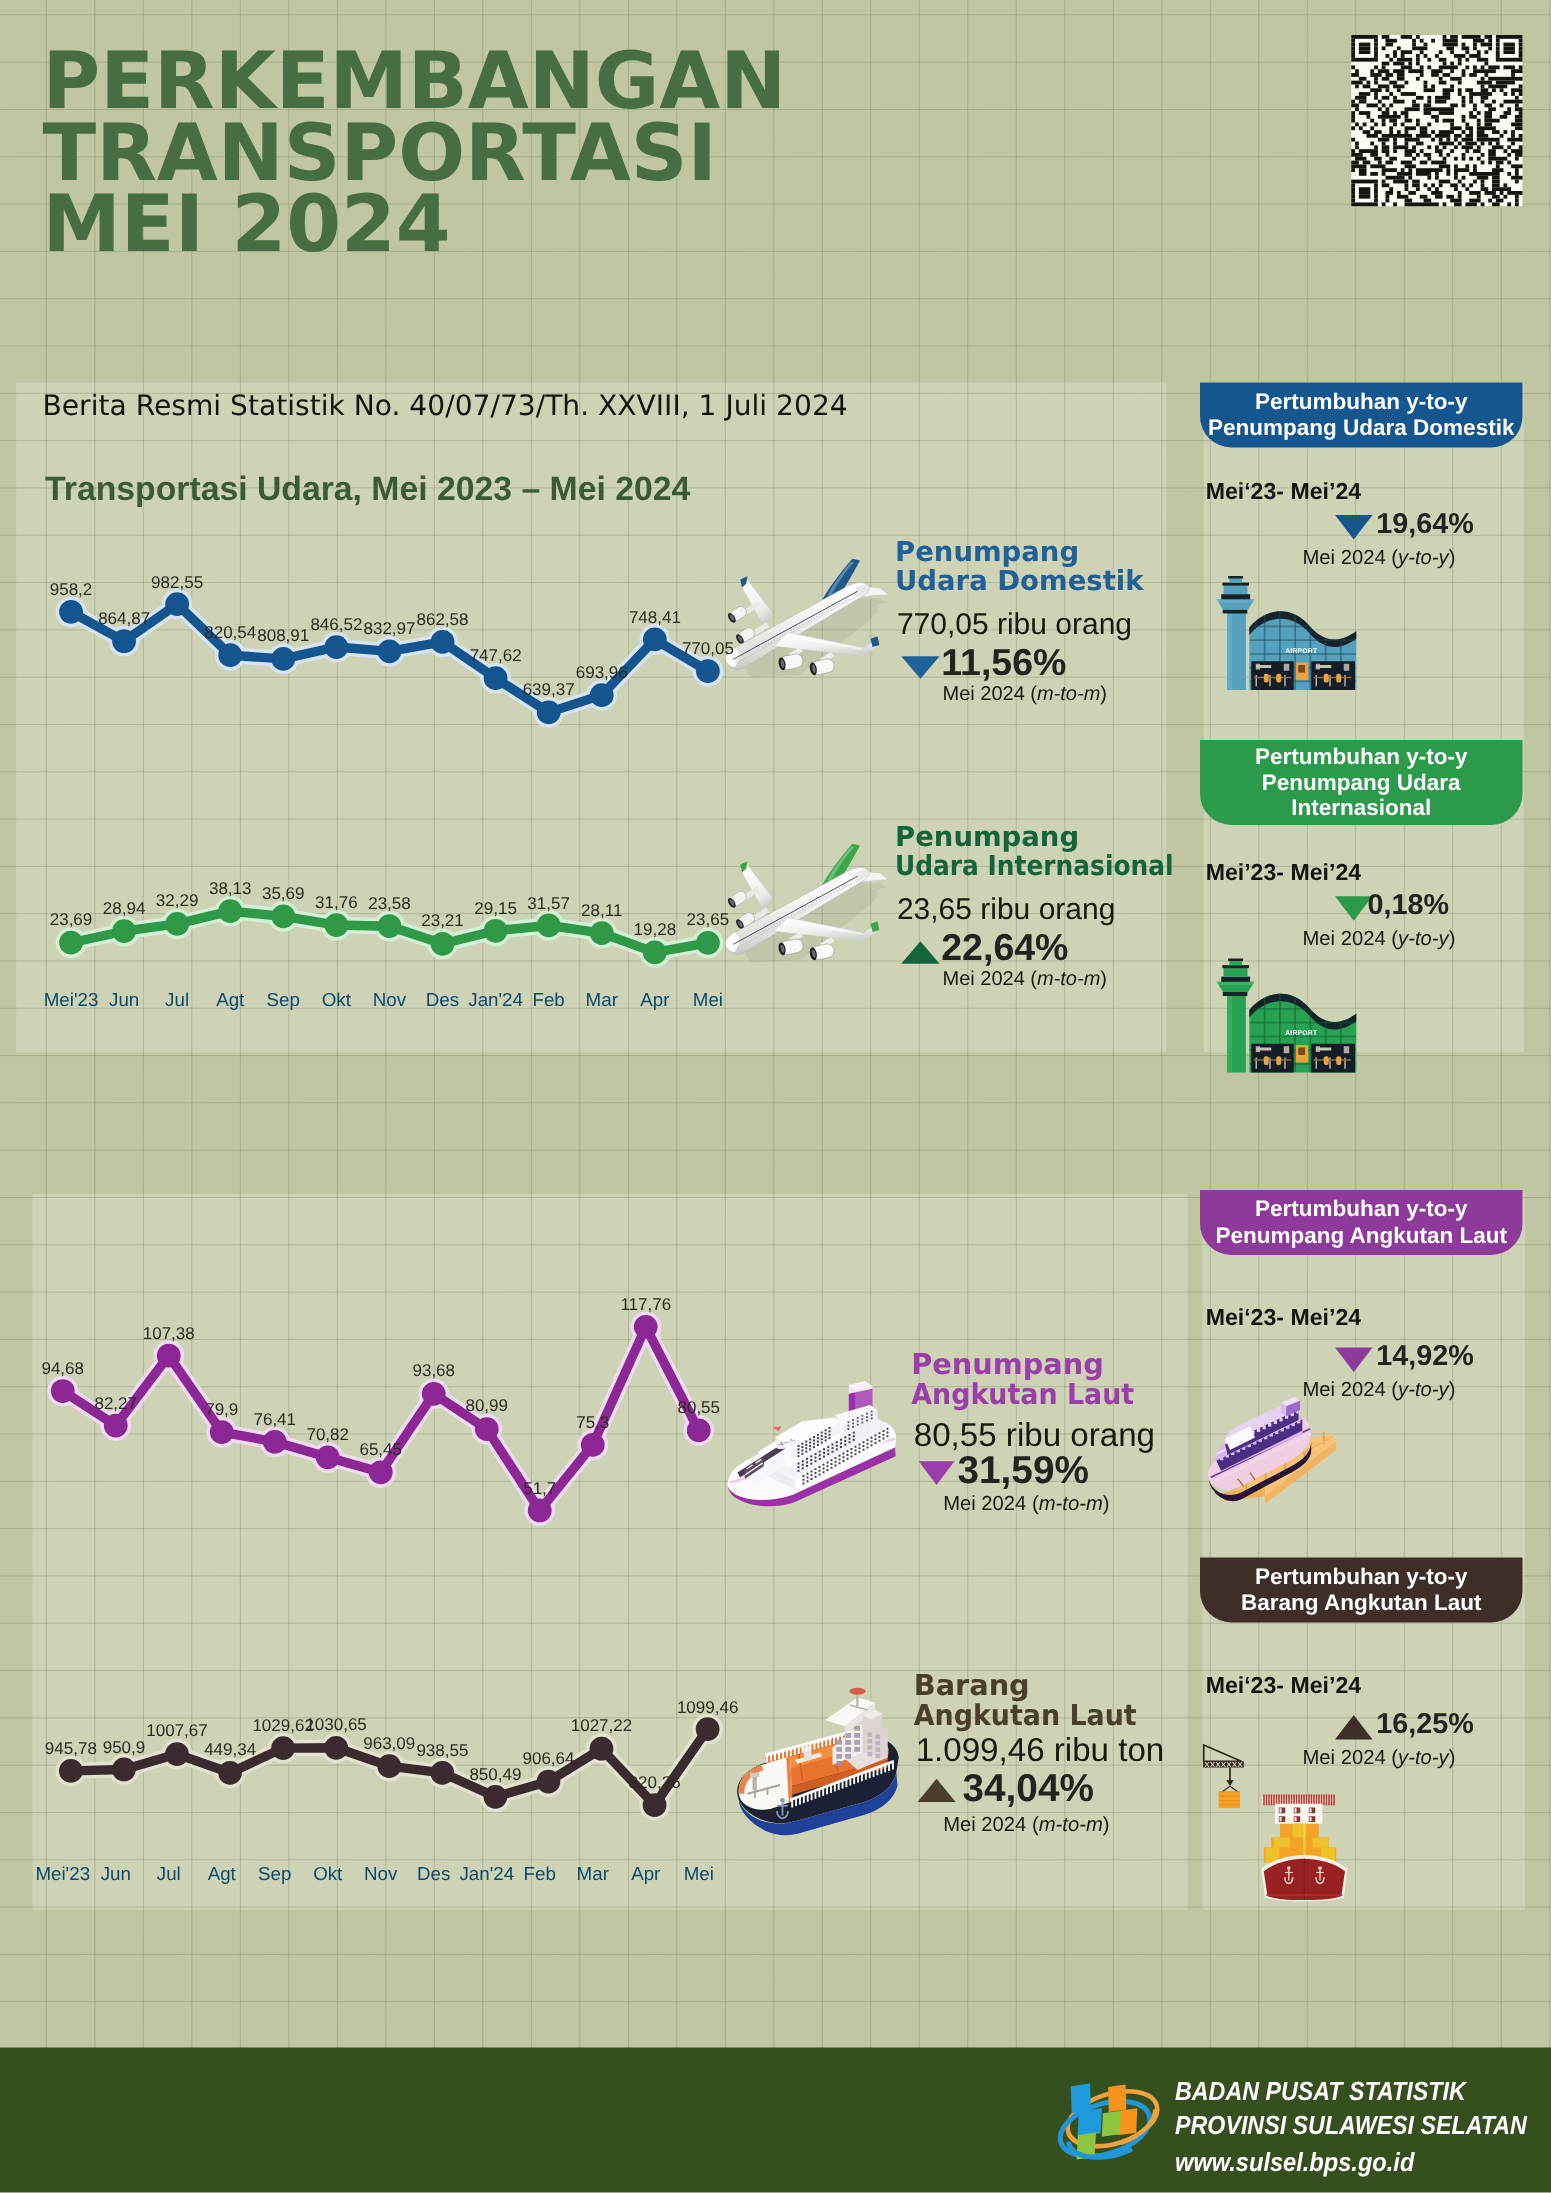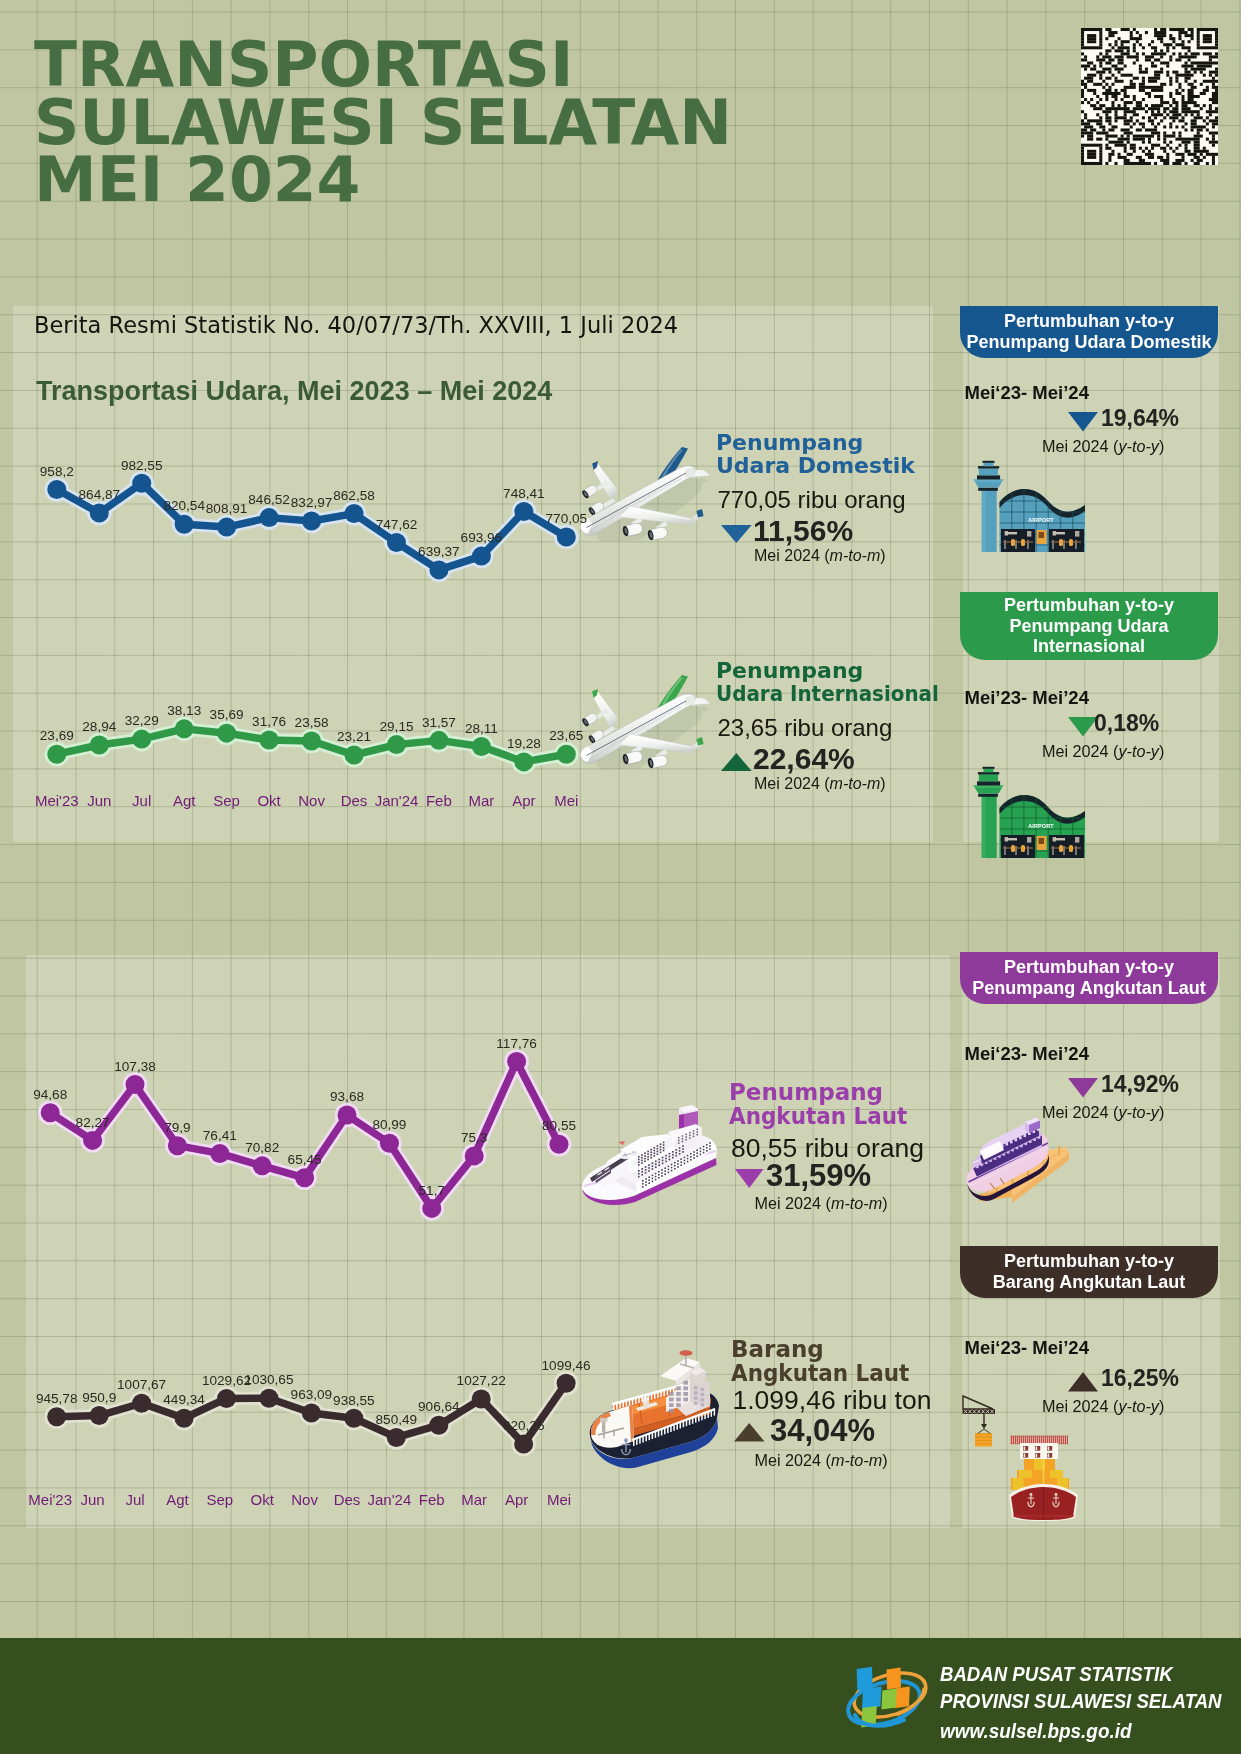--- a/index.html
+++ b/index.html
@@ -17,21 +17,21 @@
   .card{position:absolute;background:#ced3b6;}
   .title{position:absolute;left:34px;top:36px;
      font-family:"DejaVu Sans",sans-serif;
      font-weight:bold;font-size:63px;line-height:57.5px;
      color:#466e42;}
   .title div{white-space:nowrap;}
   .brs{position:absolute;font-family:"DejaVu Sans",sans-serif;
        font-size:22.5px;color:#15150f;white-space:nowrap;}
   .sec-title{position:absolute;font-size:27px;font-weight:bold;color:#3b5b35;white-space:nowrap;}
   .axislabels span{position:absolute;transform:translateX(-50%);white-space:nowrap;
-      font-size:15px;color:#701a75;}
+      font-size:15px;color:#0c4a6e;}
   .dlabel{position:absolute;font-size:13.6px;color:#2b2b20;transform:translate(-50%,0);white-space:nowrap;}
   .sb-title{position:absolute;font-family:"DejaVu Sans",sans-serif;
       font-size:22px;font-weight:bold;line-height:23px;white-space:nowrap;}
   .sb-value{position:absolute;font-size:24px;color:#19190f;white-space:nowrap;}
   .sb-chg{position:absolute;font-size:30px;font-weight:bold;color:#232320;white-space:nowrap;}
   .sb-period{position:absolute;font-size:16px;color:#19190f;white-space:nowrap;}
   .pillhead{position:absolute;color:#fff;font-weight:bold;text-align:center;
      font-size:18px;line-height:20.7px;
      display:flex;align-items:center;justify-content:center;white-space:pre-line;}
   .p-range{position:absolute;font-size:18.5px;font-weight:bold;color:#141410;white-space:nowrap;text-align:right;}
@@ -558,22 +558,22 @@
       <rect x="34.16" y="107.36" width="21.96" height="2.44" fill="#151510"></rect>
       <rect x="58.56" y="107.36" width="2.44" height="2.44" fill="#151510"></rect>
       <rect x="65.88" y="107.36" width="4.88" height="2.44" fill="#151510"></rect>
       <rect x="73.2" y="107.36" width="7.32" height="2.44" fill="#151510"></rect>
       <rect x="82.96" y="107.36" width="2.44" height="2.44" fill="#151510"></rect>
       <rect x="90.28" y="107.36" width="4.88" height="2.44" fill="#151510"></rect>
       <rect x="100.04" y="107.36" width="2.44" height="2.44" fill="#151510"></rect>
       <rect x="104.92" y="107.36" width="2.44" height="2.44" fill="#151510"></rect>
     </svg>
 <div class="title">
+      <div>PERKEMBANGAN</div>
       <div>TRANSPORTASI</div>
-      <div>SULAWESI SELATAN</div>
       <div>MEI 2024</div>
     </div>
 <div class="brs" style="left:34px;top:312px;">Berita Resmi Statistik No. 40/07/73/Th. XXVIII, 1 Juli 2024</div>
 <div class="sec-title" style="left:36px;top:376px;">Transportasi Udara, Mei 2023 – Mei 2024</div>
 <svg width="134" height="102" viewBox="0 0 134 102" style="position:absolute;left:578px;top:446px">
       <defs>
         <linearGradient id="fuairplane-domestic-icon" x1="0.15" y1="0" x2="0.4" y2="1">
           <stop offset="0" stop-color="#ffffff"></stop>
           <stop offset="0.42" stop-color="#f6f7f5"></stop>
           <stop offset="0.8" stop-color="#d9dcd7"></stop>

